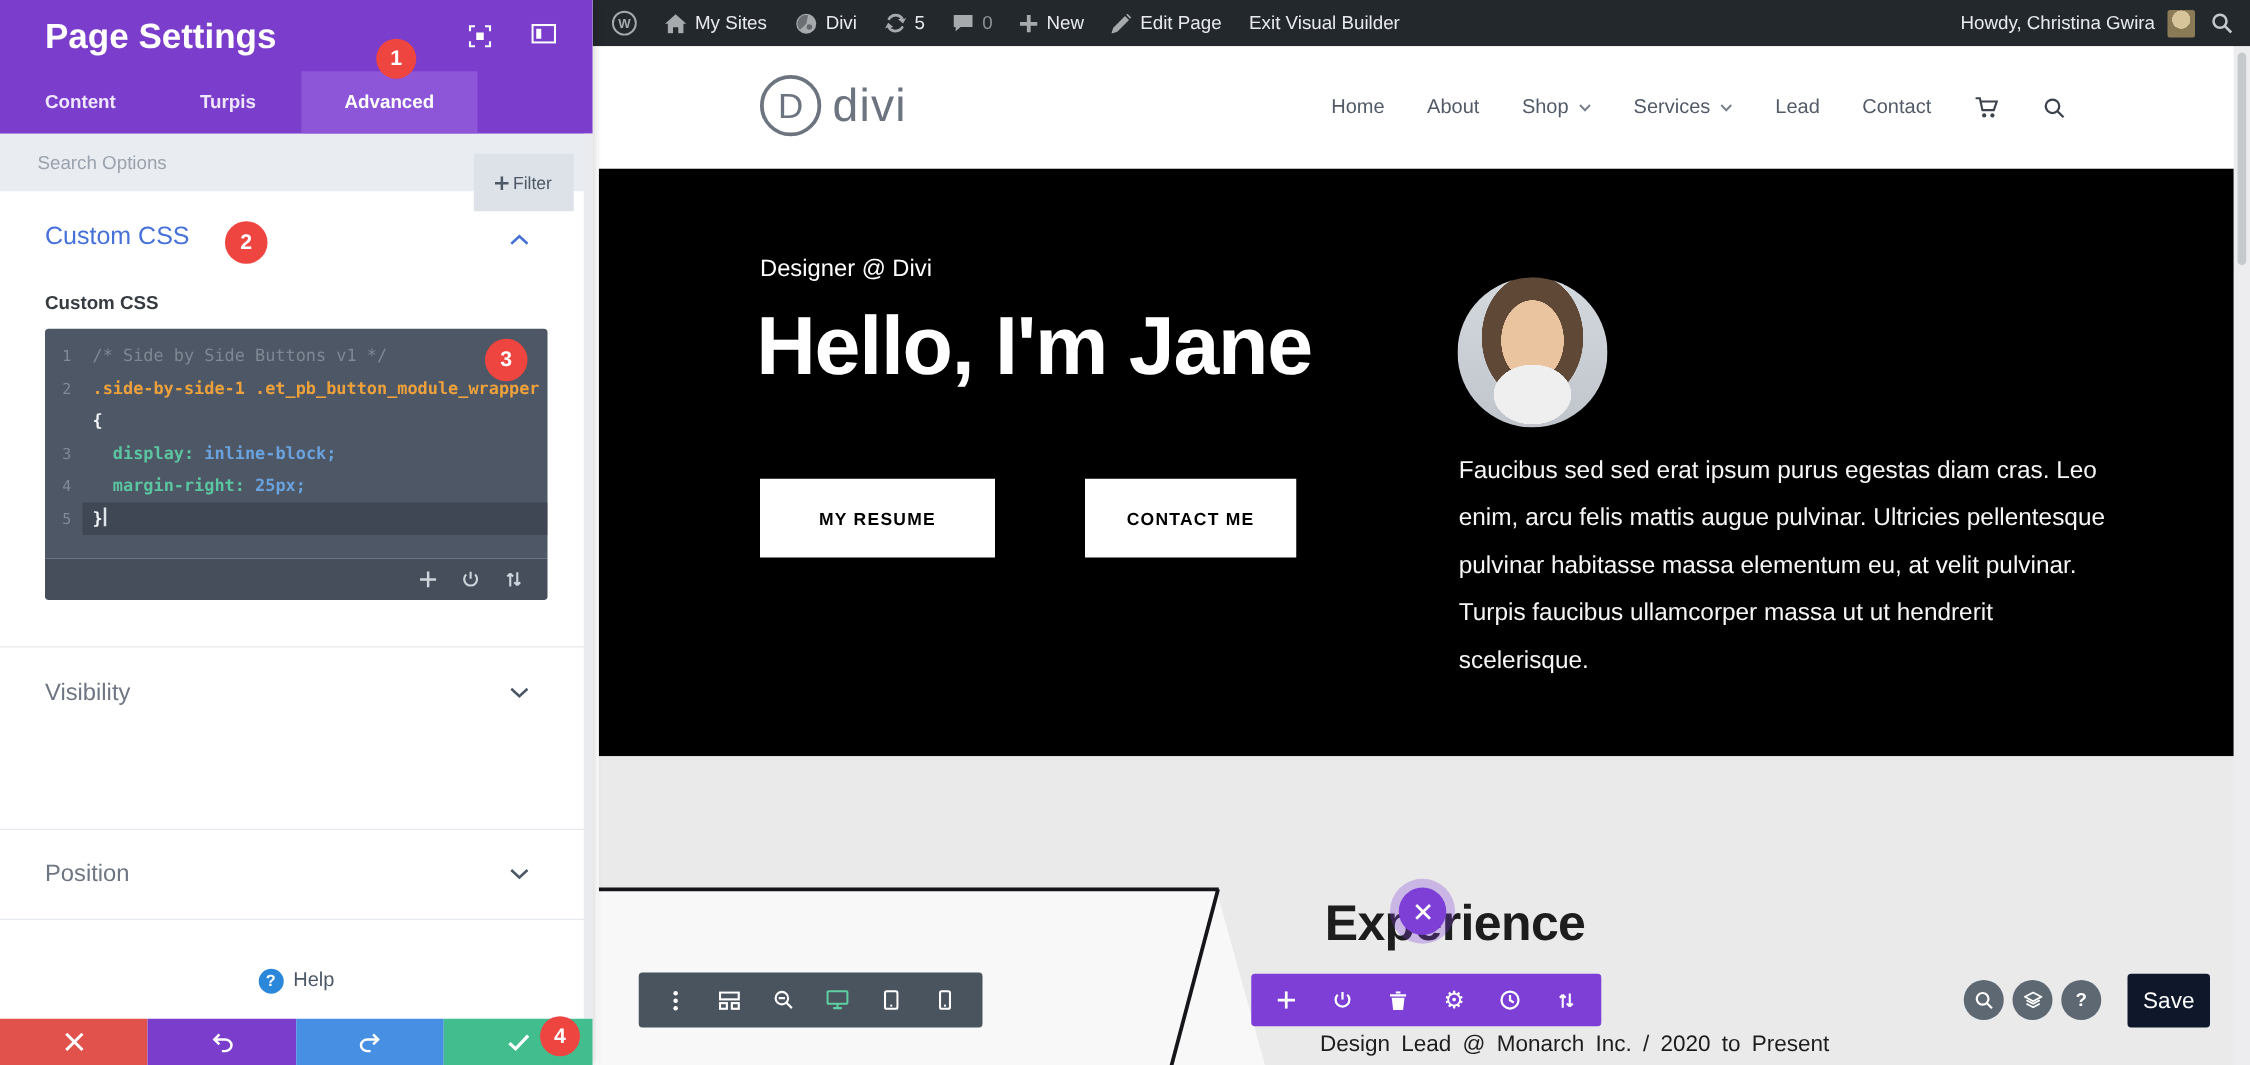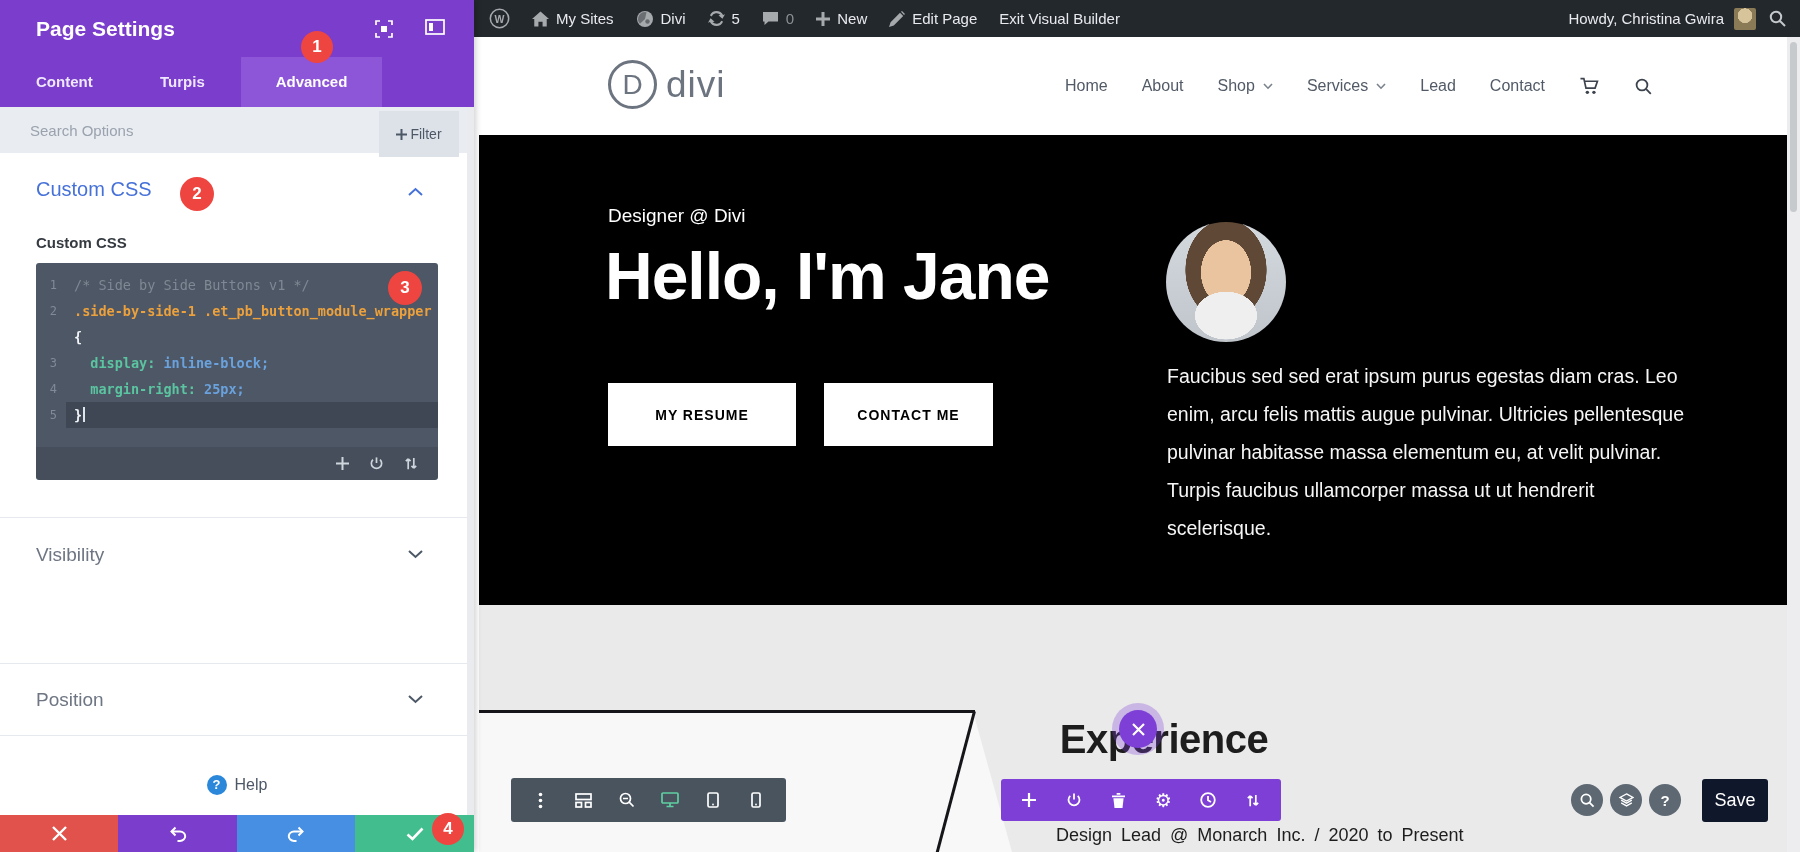--- a/index.html
+++ b/index.html
@@ -6,36 +6,36 @@
   html,body { width:1800px; height:852px; overflow:hidden; background:#fff;
     font-family:"Liberation Sans","DejaVu Sans",sans-serif; }
   .stage { position:relative; width:1800px; height:852px; overflow:hidden; background:#eaeaea; }
   svg { display:block; }
 
   
   .panel { position:absolute; left:0; top:0; width:474px; height:852px; background:#fff; z-index:20;
            box-shadow:2px 0 6px rgba(0,0,0,.18); }
   .panel-head { position:absolute; left:0; top:0; width:474px; height:107px; background:#7b3dcb; }
   .panel-title { position:absolute; left:36px; top:0; height:57px; line-height:57px;
-                 color:#fff; font-size:21px; font-weight:700; }
+                 color:#fff; font-size:28px; font-weight:700; }
   .head-icon { position:absolute; top:19px; width:20px; height:20px; color:#fff; cursor:pointer; }
   .tab { position:absolute; top:57px; height:50px; line-height:50px; color:#efe6ff;
          font-size:15px; font-weight:600; cursor:pointer; }
   .tab-active-bg { position:absolute; left:241px; top:57px; width:141px; height:50px;
                    background:#8d55d8; text-align:center; line-height:50px; color:#fff;
                    font-size:15px; font-weight:600; cursor:pointer; }
   .badge { position:absolute; width:32px; height:32px; border-radius:50%; background:#ef4540;
            color:#fff; font-size:17px; font-weight:700; text-align:center; line-height:32px; z-index:40; }
 
   .search-row { position:absolute; left:0; top:107px; width:474px; height:46px; background:#e9edf2; }
   .search-input { position:absolute; left:30px; top:0; width:280px; height:46px; border:none;
                   background:transparent; font-size:15px; color:#55606c; outline:none;
                   font-family:"Liberation Sans",sans-serif; }
   .search-input::placeholder { color:#9aa2ad; }
-  .filter-btn { position:absolute; left:379px; top:4px; width:80px; height:46px; background:#dde2e9;
+  .filter-btn { position:absolute; left:379px; top:16px; width:80px; height:46px; background:#dde2e9;
                 color:#4c5866; font-size:14px; display:flex; align-items:center; justify-content:center;
                 gap:3px; cursor:pointer; }
 
   .ccss-heading { position:absolute; left:36px; top:178px; font-size:20px; color:#4571d9; font-weight:500; }
   .ccss-chevron { position:absolute; left:408px; top:187px; color:#4571d9; cursor:pointer; }
   .ccss-label { position:absolute; left:36px; top:234px; font-size:15px; font-weight:700; color:#363b42; }
 
   .editor { position:absolute; left:36px; top:263px; width:402px; }
   .editor-main { width:402px; height:184px; background:#4d5765; border-radius:3px 3px 0 0;
                  padding-top:9px; overflow:hidden; cursor:text; }
@@ -105,21 +105,21 @@
 
   
   .hero { position:absolute; left:479px; top:135px; width:1308px; height:470px; background:#000; }
   .hero-eyebrow { position:absolute; left:129px; top:70px; color:#fff; font-size:19px; }
   .hero-title { position:absolute; left:126px; top:103px; color:#fff; font-size:66px; font-weight:800;
                 letter-spacing:-1px; white-space:nowrap; }
   .hero-btns { position:absolute; left:129px; top:248px; display:flex; gap:28px; }
   .hero-btn { height:63px; background:#fff; color:#000; font-size:14px; font-weight:700;
               letter-spacing:1px; display:flex; align-items:center; justify-content:center; cursor:pointer; }
   .hero-btn.b1 { width:188px; }
-  .hero-btn.b2 { width:169px; }
+  .hero-btn.b2 { width:169px;margin-left:44px; }
   .hero-avatar { position:absolute; left:687px; top:87px; width:120px; height:120px; border-radius:50%;
                  background:
                    radial-gradient(ellipse 26% 20% at 50% 78%, #efefef 0 99%, transparent 100%),
                    radial-gradient(ellipse 21% 27% at 50% 42%, #eac49e 0 99%, transparent 100%),
                    radial-gradient(ellipse 34% 42% at 50% 40%, #5f4936 0 99%, transparent 100%),
                    linear-gradient(180deg,#d4d9de 0%,#bfc5cb 100%); }
   .hero-par { position:absolute; left:688px; top:222px; width:535px; color:#f6f6f6;
               font-size:19.5px; line-height:38px; }
 
   

